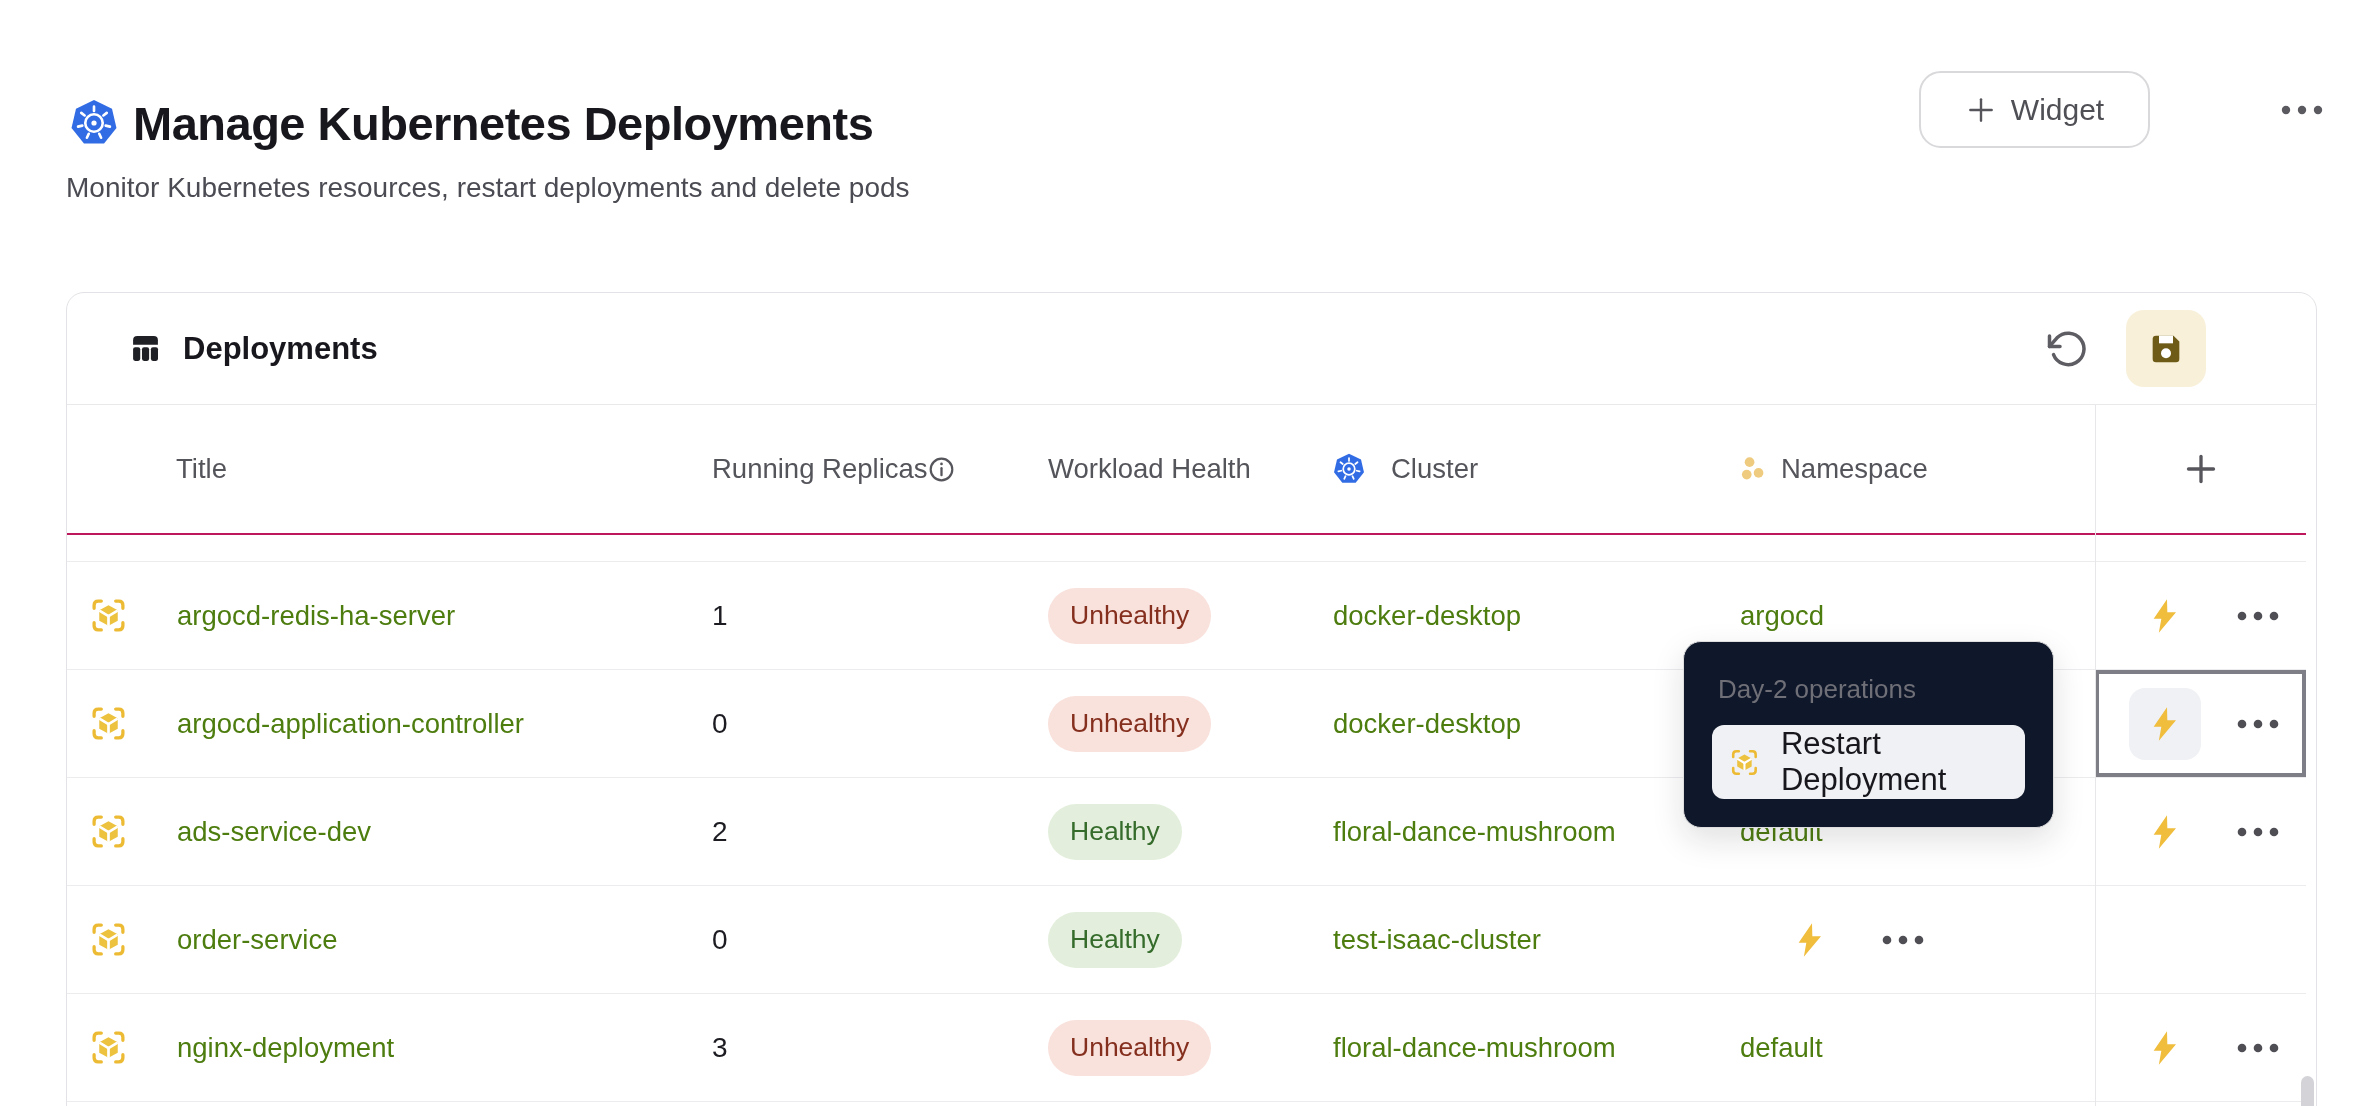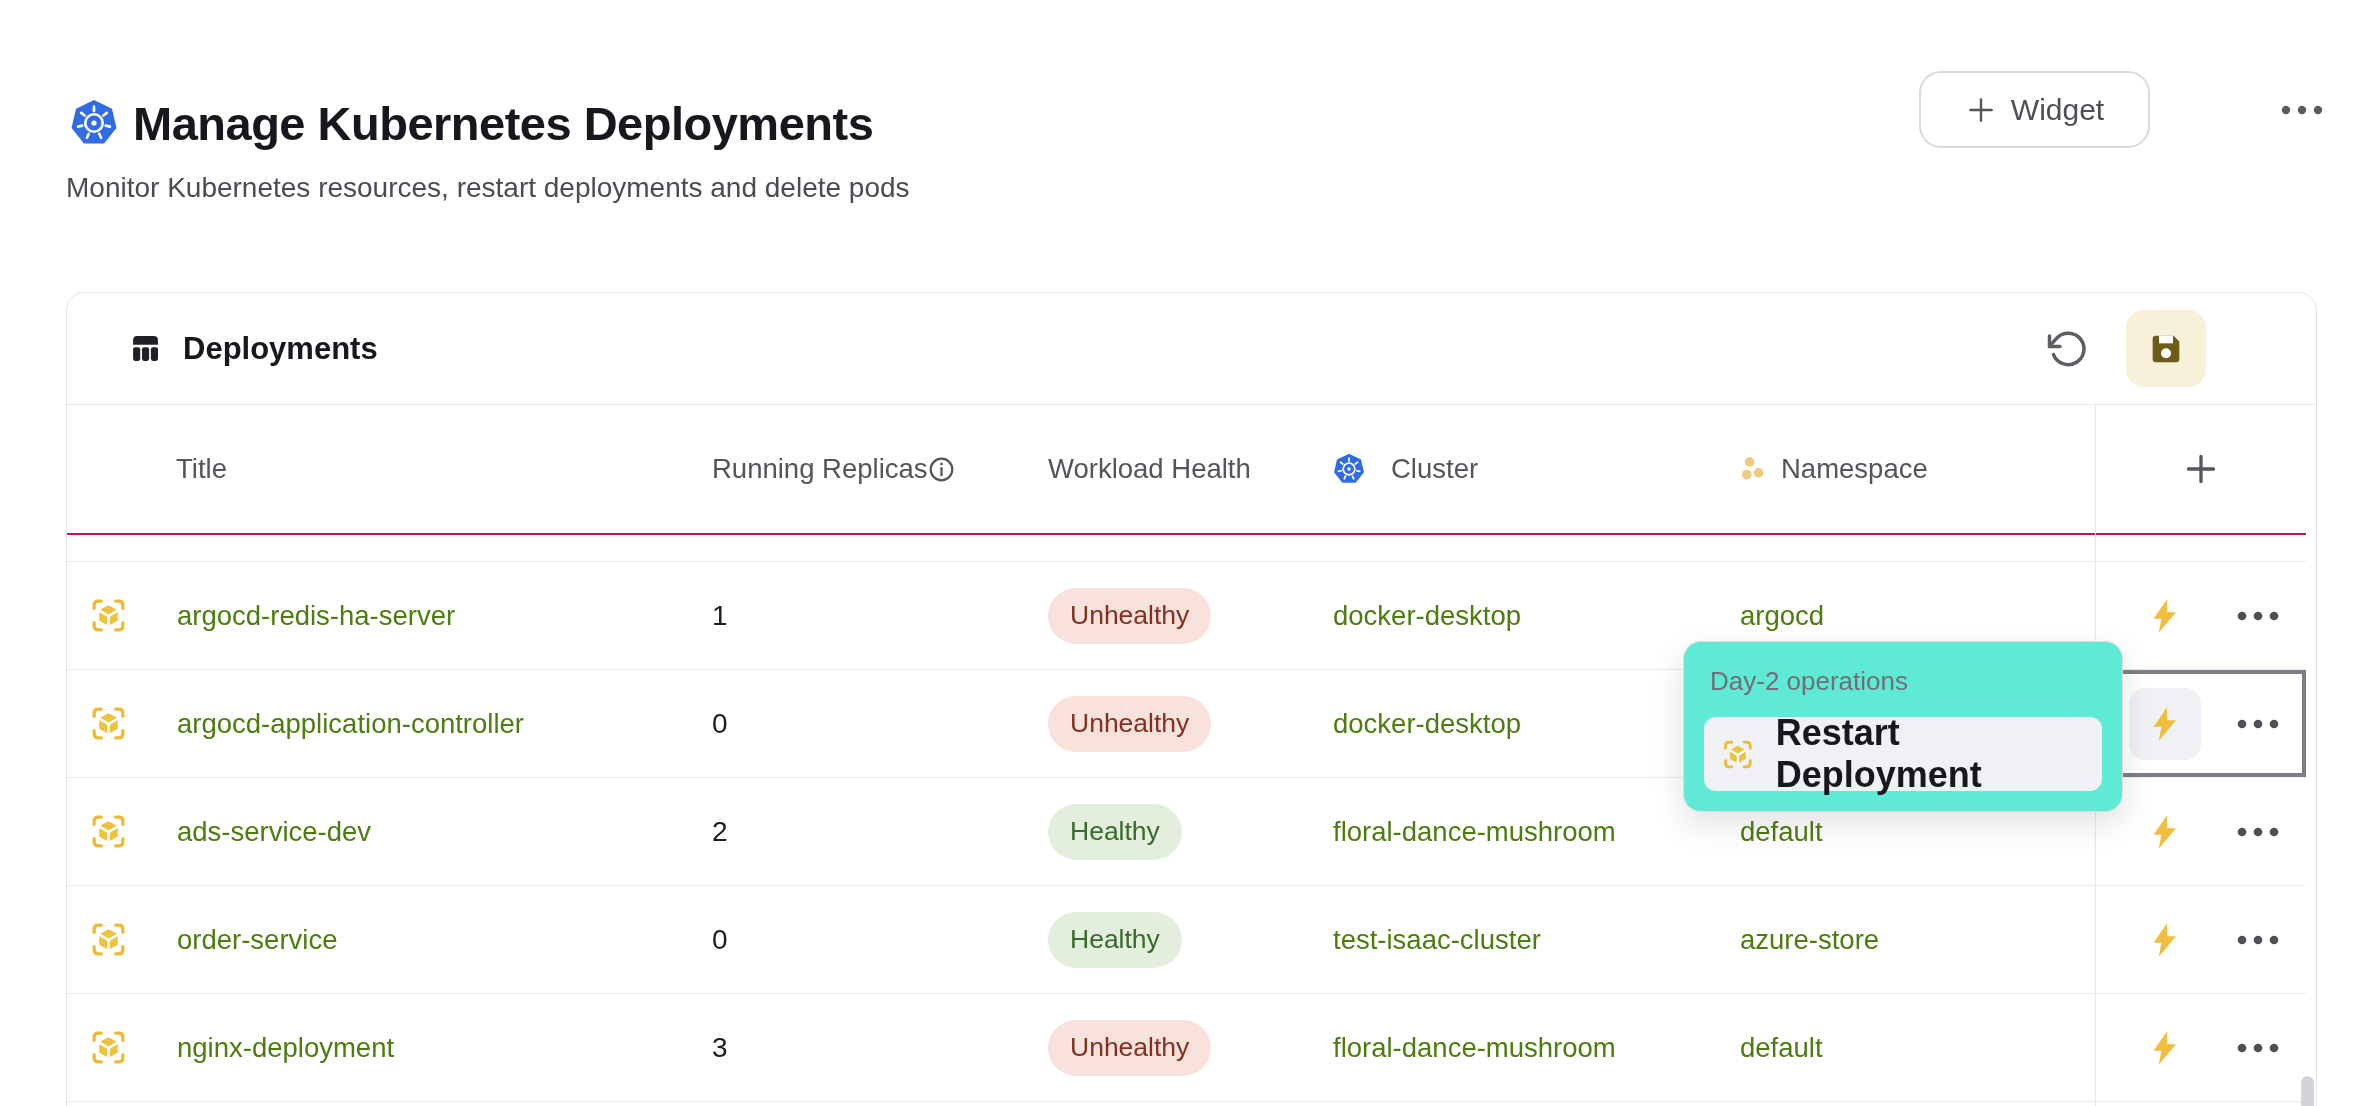--- a/index.html
+++ b/index.html
@@ -58,27 +58,27 @@
   .bolt-btn { width:72px; height:72px; border-radius:16px; display:flex; align-items:center;
     justify-content:center; cursor:pointer; }
   .bolt-btn.hover-bg { background:#f0f1f4; }
   .row-more { cursor:pointer; display:flex; align-items:center; }
 
   .vdivider { position:absolute; left:2028px; top:112px; bottom:0; width:1px; background:#e7e7ea; }
   .scroll-thumb { position:absolute; right:2px; top:783px; width:13px; height:60px;
     border-radius:7px; background:#d4d4d8; cursor:pointer; }
 
   
-  .popup { position:absolute; left:1683px; top:641px; width:440px; z-index:20; background:#5eead4;
-    border:1px solid #dededf; border-radius:18px; padding:20px;
+  .popup { position:absolute; left:1683px; top:641px; width:371px; z-index:20; background:#0f172a;
+    border:1px solid #dededf; border-radius:18px; padding:28px;
     box-shadow:0 12px 32px rgba(23,23,29,0.13); }
   .popup-label { font-size:26px; color:#6f6f77; margin:4px 0 0 6px; }
   .popup-item { margin-top:20px; background:#f0f1f4; border-radius:12px; height:74px;
     display:flex; align-items:center; padding:0 18px; gap:22px; cursor:pointer; }
-  .popup-item .lbl { font-size:36px; font-weight:700; color:#17171d; }
+  .popup-item .lbl { font-size:31px; font-weight:400; color:#17171d; }
 </style>
 </head>
 <body>
 
 <svg width="0" height="0" style="position:absolute">
   <defs>
     <g id="k8s-shape">
       <polygon points="22,1 38.5,8.9 42.6,26.6 31.2,40.8 12.8,40.8 1.4,26.6 5.5,8.9" fill="#326ce5"></polygon>
       <circle cx="22" cy="22" r="8" fill="none" stroke="#fff" stroke-width="2.4"></circle>
       <circle cx="22" cy="22" r="2.4" fill="#fff"></circle>
@@ -341,23 +341,20 @@
     </div>
     <div class="cell-replicas">
       <span>0</span>
     </div>
     <div>
       <span class="badge healthy">Healthy</span>
     </div>
     <div>
       <a class="link">test-isaac-cluster</a>
     </div>
-    <div>
-      <a class="link">azure-store</a>
-    </div>
     <div class="cell-actions">
       <div class="bolt-btn">
         <svg width="40" height="44" viewBox="0 0 24 24">
               <use href="#bolt-shape"></use>
             </svg>
       </div>
       <div class="row-more">
         <svg width="42" height="10" viewBox="0 0 42 10">
           <g fill="#4e4e54">
                 <circle cx="5" cy="5" r="4.3"></circle>

